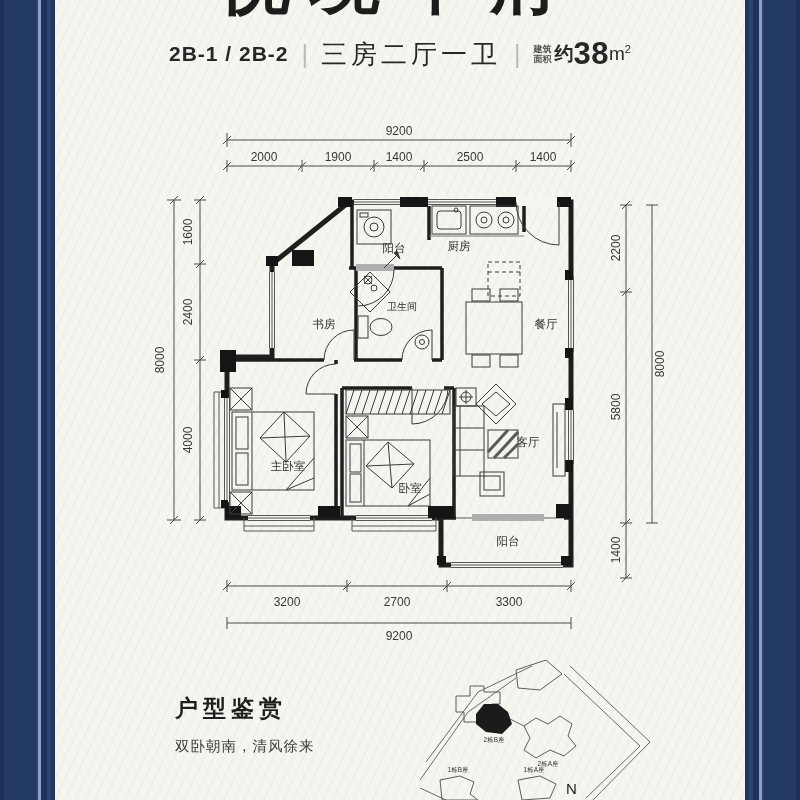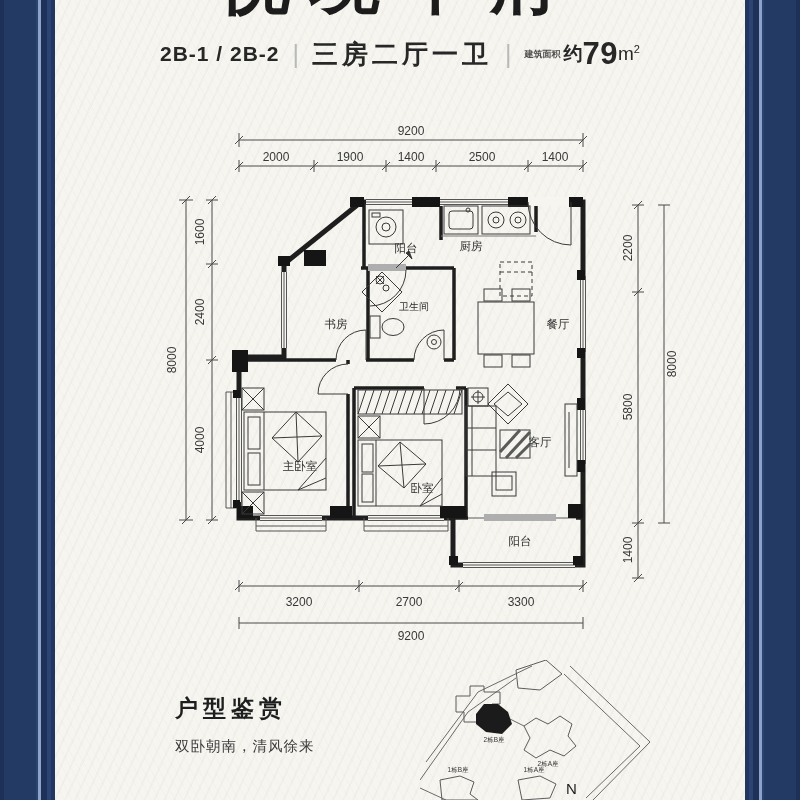--- a/index.html
+++ b/index.html
@@ -26,28 +26,28 @@
   .masthead-clip span{
     display:block;margin-top:-52px;font-family:"Liberation Serif",serif;
     font-size:70px;line-height:70px;font-weight:bold;letter-spacing:20px;color:#1c1c1c;
   }
   .subtitle{
     position:absolute;left:55px;right:55px;top:30px;height:48px;z-index:2;
     display:flex;align-items:center;justify-content:center;gap:13px;color:#272727;
   }
   .unit-code{font-size:21px;font-weight:bold;letter-spacing:1px;}
   .divider{font-size:25px;color:#b9b9b9;font-weight:200;}
-  .layout-type{font-size:26px;font-weight:bold;letter-spacing:4px;text-align:center;}
+  .layout-type{font-size:26px;font-weight:normal;letter-spacing:4px;text-align:center;}
   .area-group{display:flex;align-items:center;}
-  .area-mini{display:flex;font-size:9px;line-height:10px;color:#4c4c4c;margin-right:3px;font-weight:bold;}
+  .area-mini{display:flex;flex-direction:column;font-size:9px;line-height:10px;color:#4c4c4c;margin-right:3px;font-weight:bold;}
   .area-approx{font-size:19px;font-weight:bold;}
   .area-num{font-size:31px;font-weight:bold;letter-spacing:0.5px;}
   .area-unit{font-size:19px;font-weight:normal;}
   .area-unit sup{font-size:11px;}
-  .plan-wrap{position:absolute;left:156px;top:105px;z-index:1;}
+  .plan-wrap{position:absolute;left:144px;top:105px;z-index:1;}
   .desc-block{position:absolute;left:175px;top:693px;z-index:2;}
   .desc-heading{font-size:23px;font-weight:bold;letter-spacing:5px;color:#1e1e1e;}
   .desc-lines{margin-top:9px;font-size:14.5px;line-height:26px;color:#3a3a3a;letter-spacing:1px;}
   .site-wrap{position:absolute;left:420px;top:660px;z-index:1;}
 </style>
 </head>
 <body>
 
 <div class="side-border left"></div>
 <div class="side-border right"></div>
@@ -60,21 +60,21 @@
   <span class="unit-code">2B-1 / 2B-2</span>
   <span class="divider">|</span>
   <span class="layout-type">三房二厅一卫</span>
   <span class="divider">|</span>
   <span class="area-group">
     <span class="area-mini">
       <span>建筑</span>
       <span>面积</span>
     </span>
     <span class="area-approx">约</span>
-    <span class="area-num">79</span>
+    <span class="area-num">38</span>
     <span class="area-unit"><span>m</span><sup>2</sup></span>
   </span>
 </div>
 
 <div class="plan-wrap">
 <svg width="530" height="545" viewBox="140 105 530 545">
 
   <g stroke="#4a4a4a" stroke-width="1" fill="none">
 
     <line x1="223" y1="140" x2="567" y2="140"></line>

